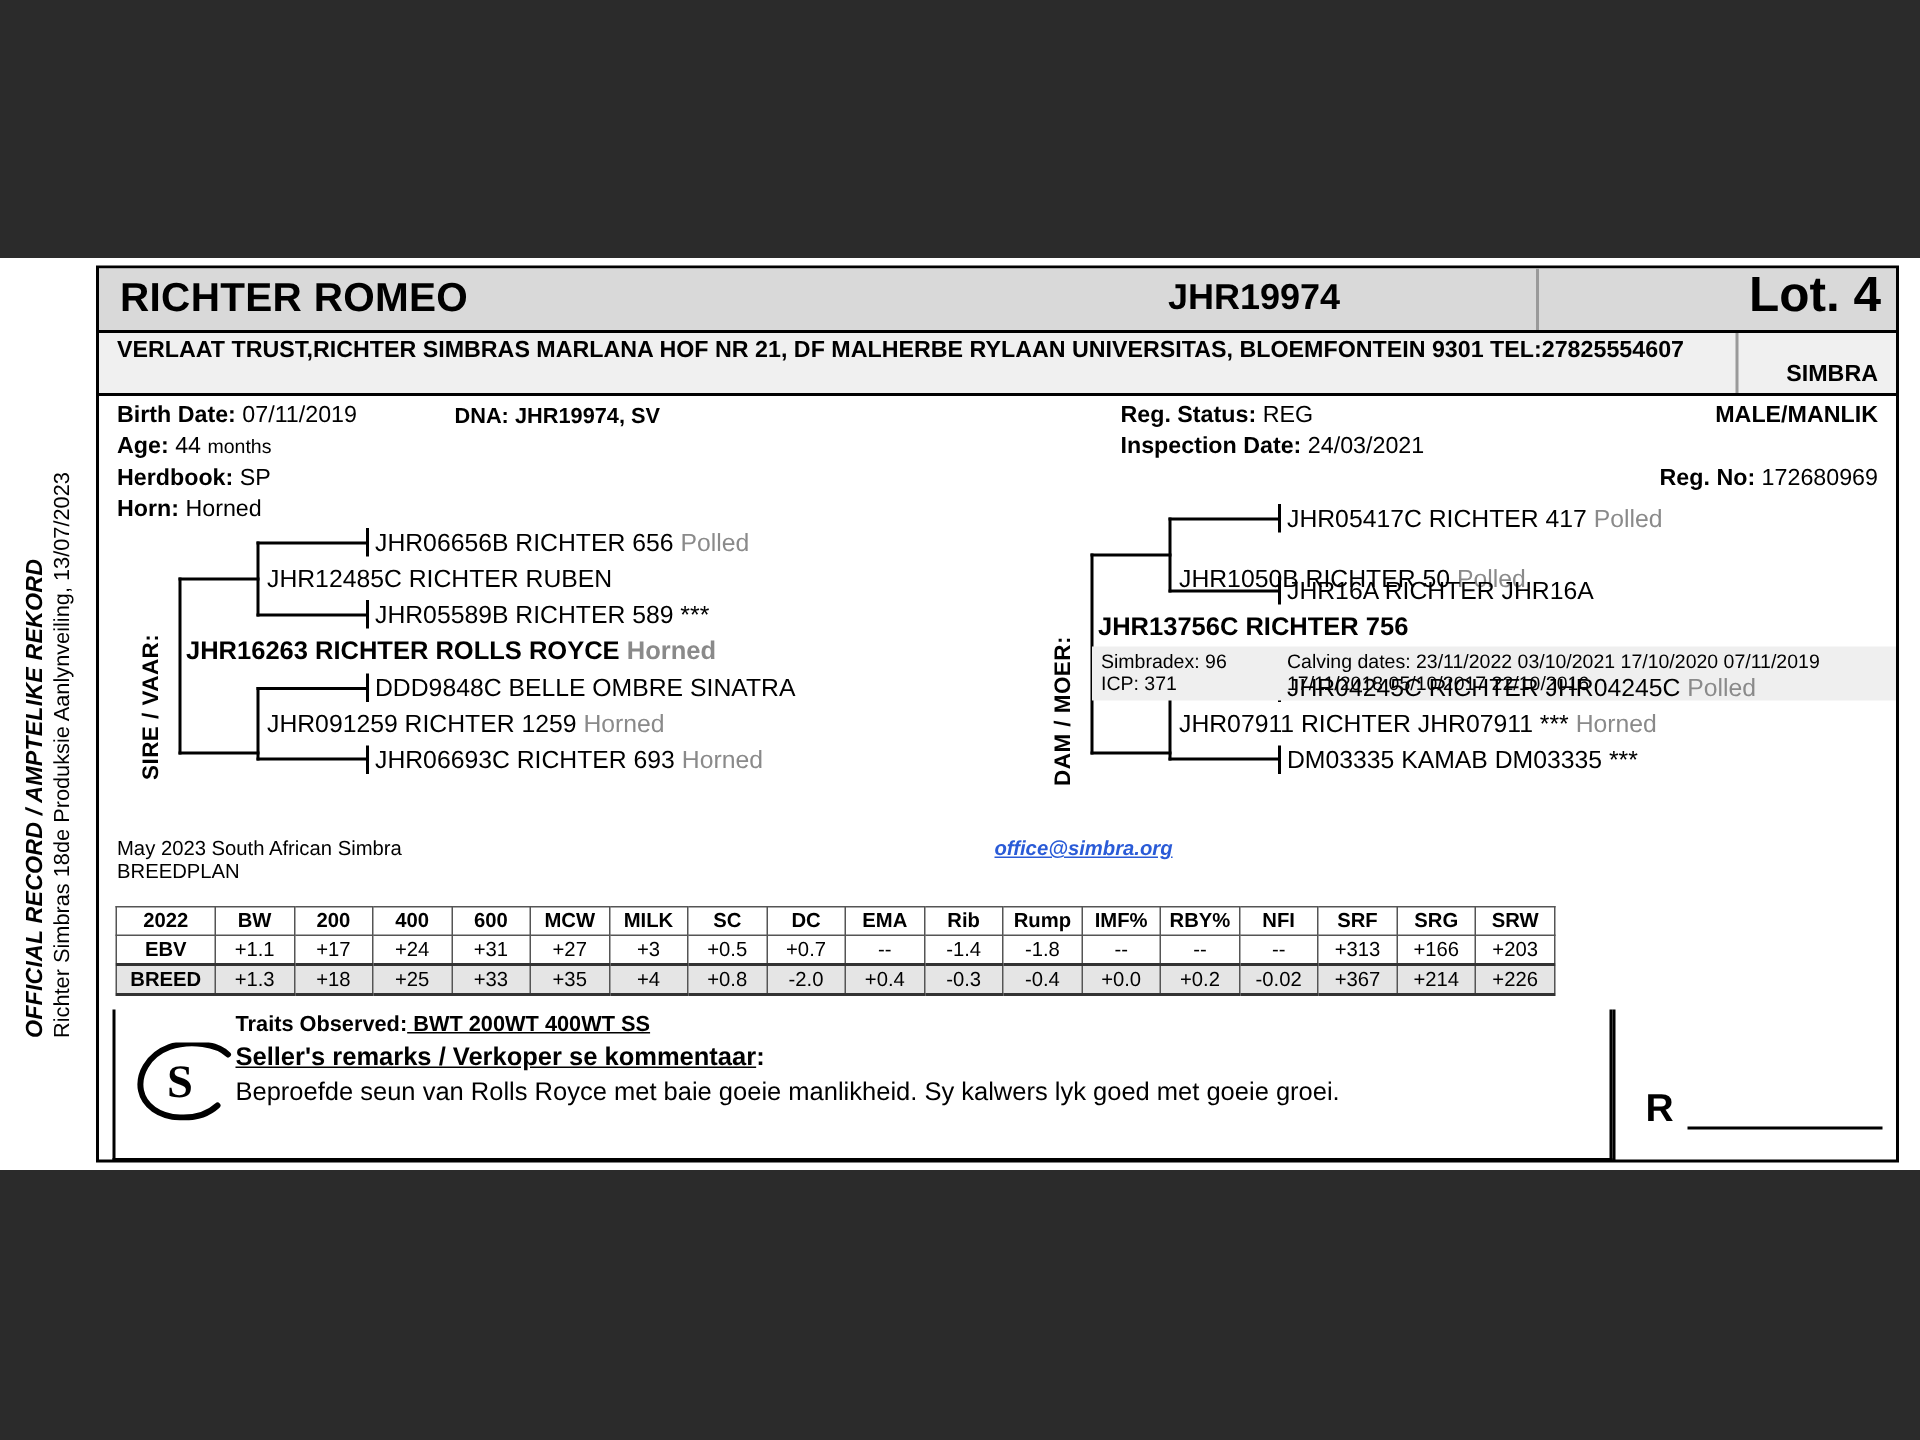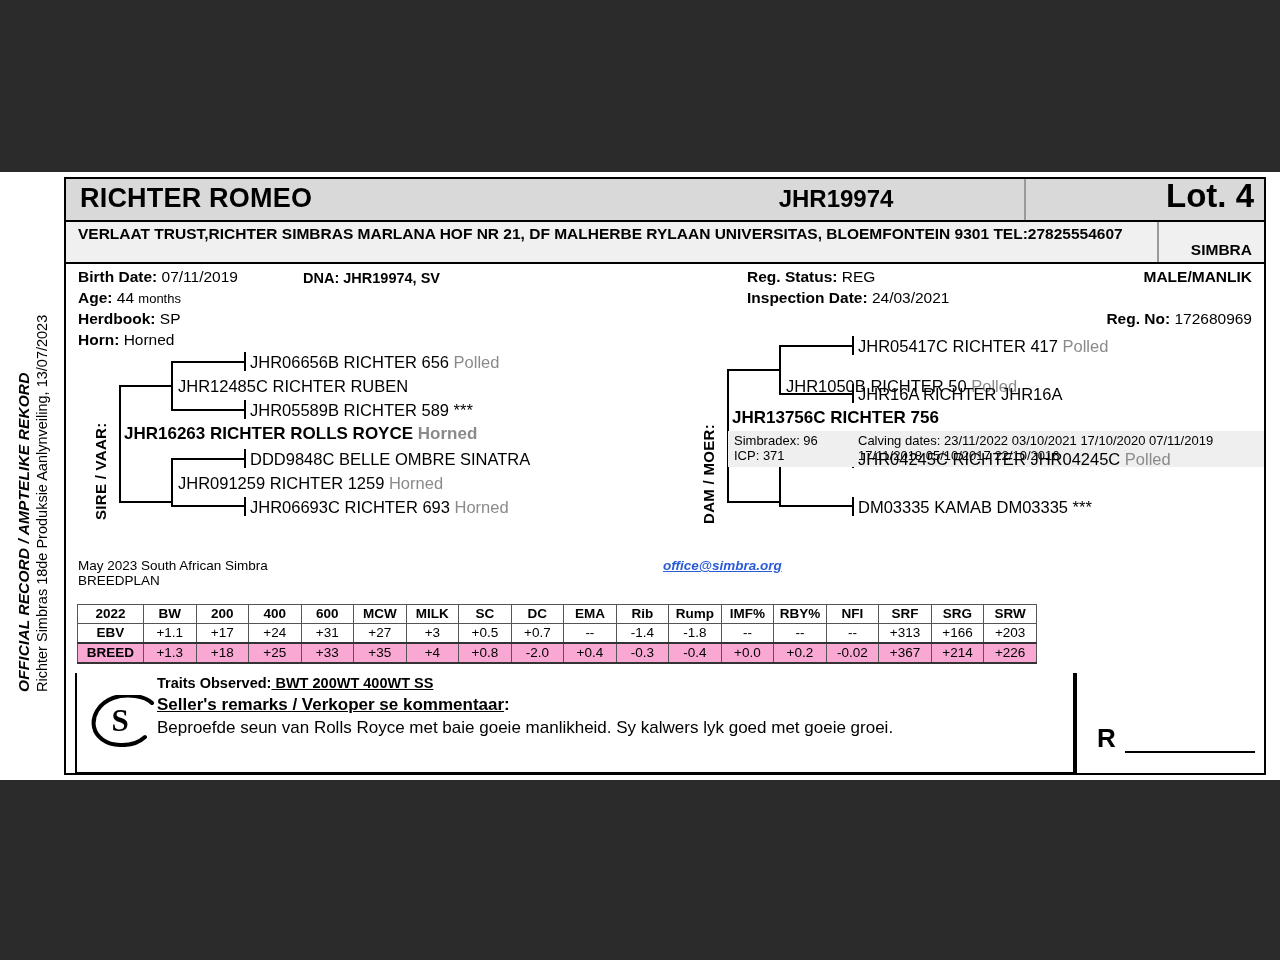--- a/index.html
+++ b/index.html
@@ -113,21 +113,21 @@
     height:19px; padding:0; line-height:18px;
   }
   table.bp tr.hdr td { font-weight:bold; background:#fff; }
   table.bp tr.ebv td { background:#fff; }
   table.bp tr.acc td { background:#f2f2f2; font-style:italic; }
   table.bp tr.acc td.lbl { font-weight:bold; }
   table.bp tr.hdr td:first-child,
   table.bp tr.ebv td:first-child,
   table.bp tr.acc td:first-child { font-weight:bold; }
   table.bp tr.breed td {
-    background:#f9a8d4; font-weight:normal;
+    background:#e5e5e5; font-weight:normal;
     border-top:2px solid #333; border-bottom:2px solid #333;
   }
   table.bp tr.breed td:first-child { font-weight:bold; }
   table.bp td.c0 { width:66px; }
 
   
   #remarks-wrap { position:absolute; left:0px; top:494px; width:1198px; height:102px; }
   #remarks-box {
     position:absolute; left:9px; top:0; width:1000px; height:101px;
     border:2px solid #000; border-top:none;
@@ -298,20 +298,24 @@
       <div id="simbra-box" style="left:662px; top:79px; width:536px; height:36px;">
         <span class="c1">Simbradex: 96</span>
         <span class="c2">ICP: 371</span>
         <span class="c3">Calving dates: 23/11/2022  03/10/2021  17/10/2020  07/11/2019</span>
         <span class="c4">17/11/2018  05/10/2017  22/10/2016</span>
       </div>
 
       <div class="pname" style="left:792px; top:98px;">
         <span>JHR04245C RICHTER JHR04245C</span>
         <span class="horn">Polled</span>
+      </div>
+      <div class="pname" style="left:720px; top:122px;">
+        <span>JHR07911 RICHTER JHR07911 ***</span>
+        <span class="horn">Horned</span>
       </div>
       <div class="pname" style="left:792px; top:146px;">
         <span>DM03335 KAMAB DM03335 ***</span>
         <span class="horn"></span>
       </div>
     </div>
 
     <div id="bp-meta">
       <span class="m1">May 2023 South African Simbra</span>
       <span class="m2">BREEDPLAN</span>

